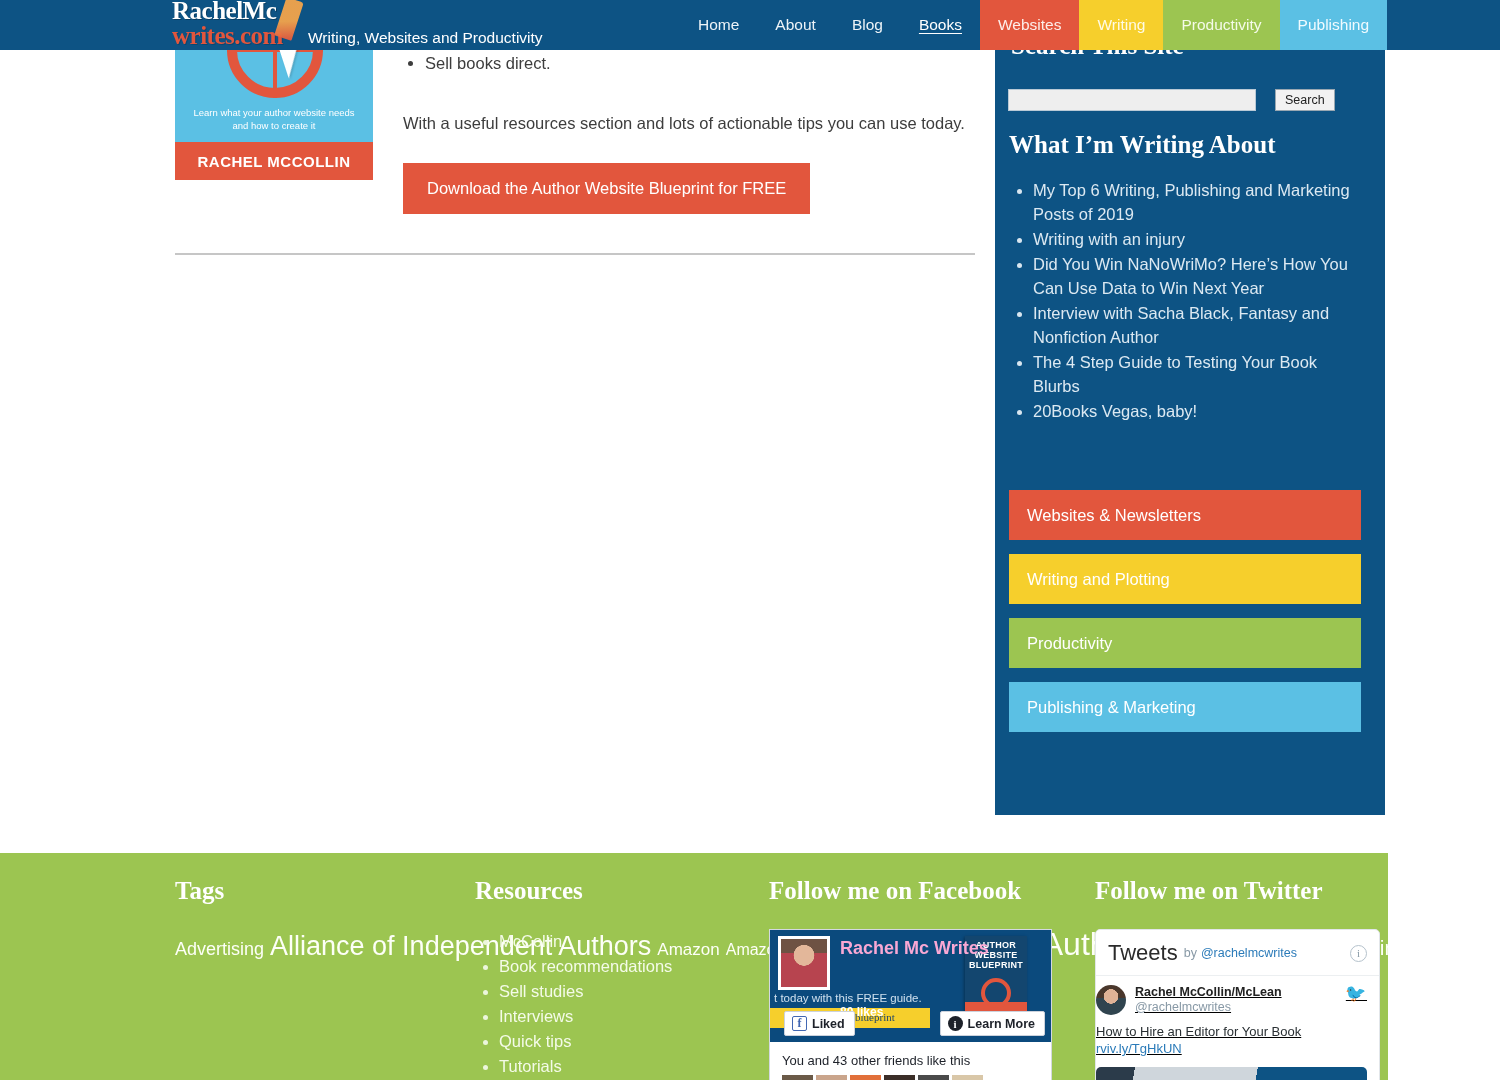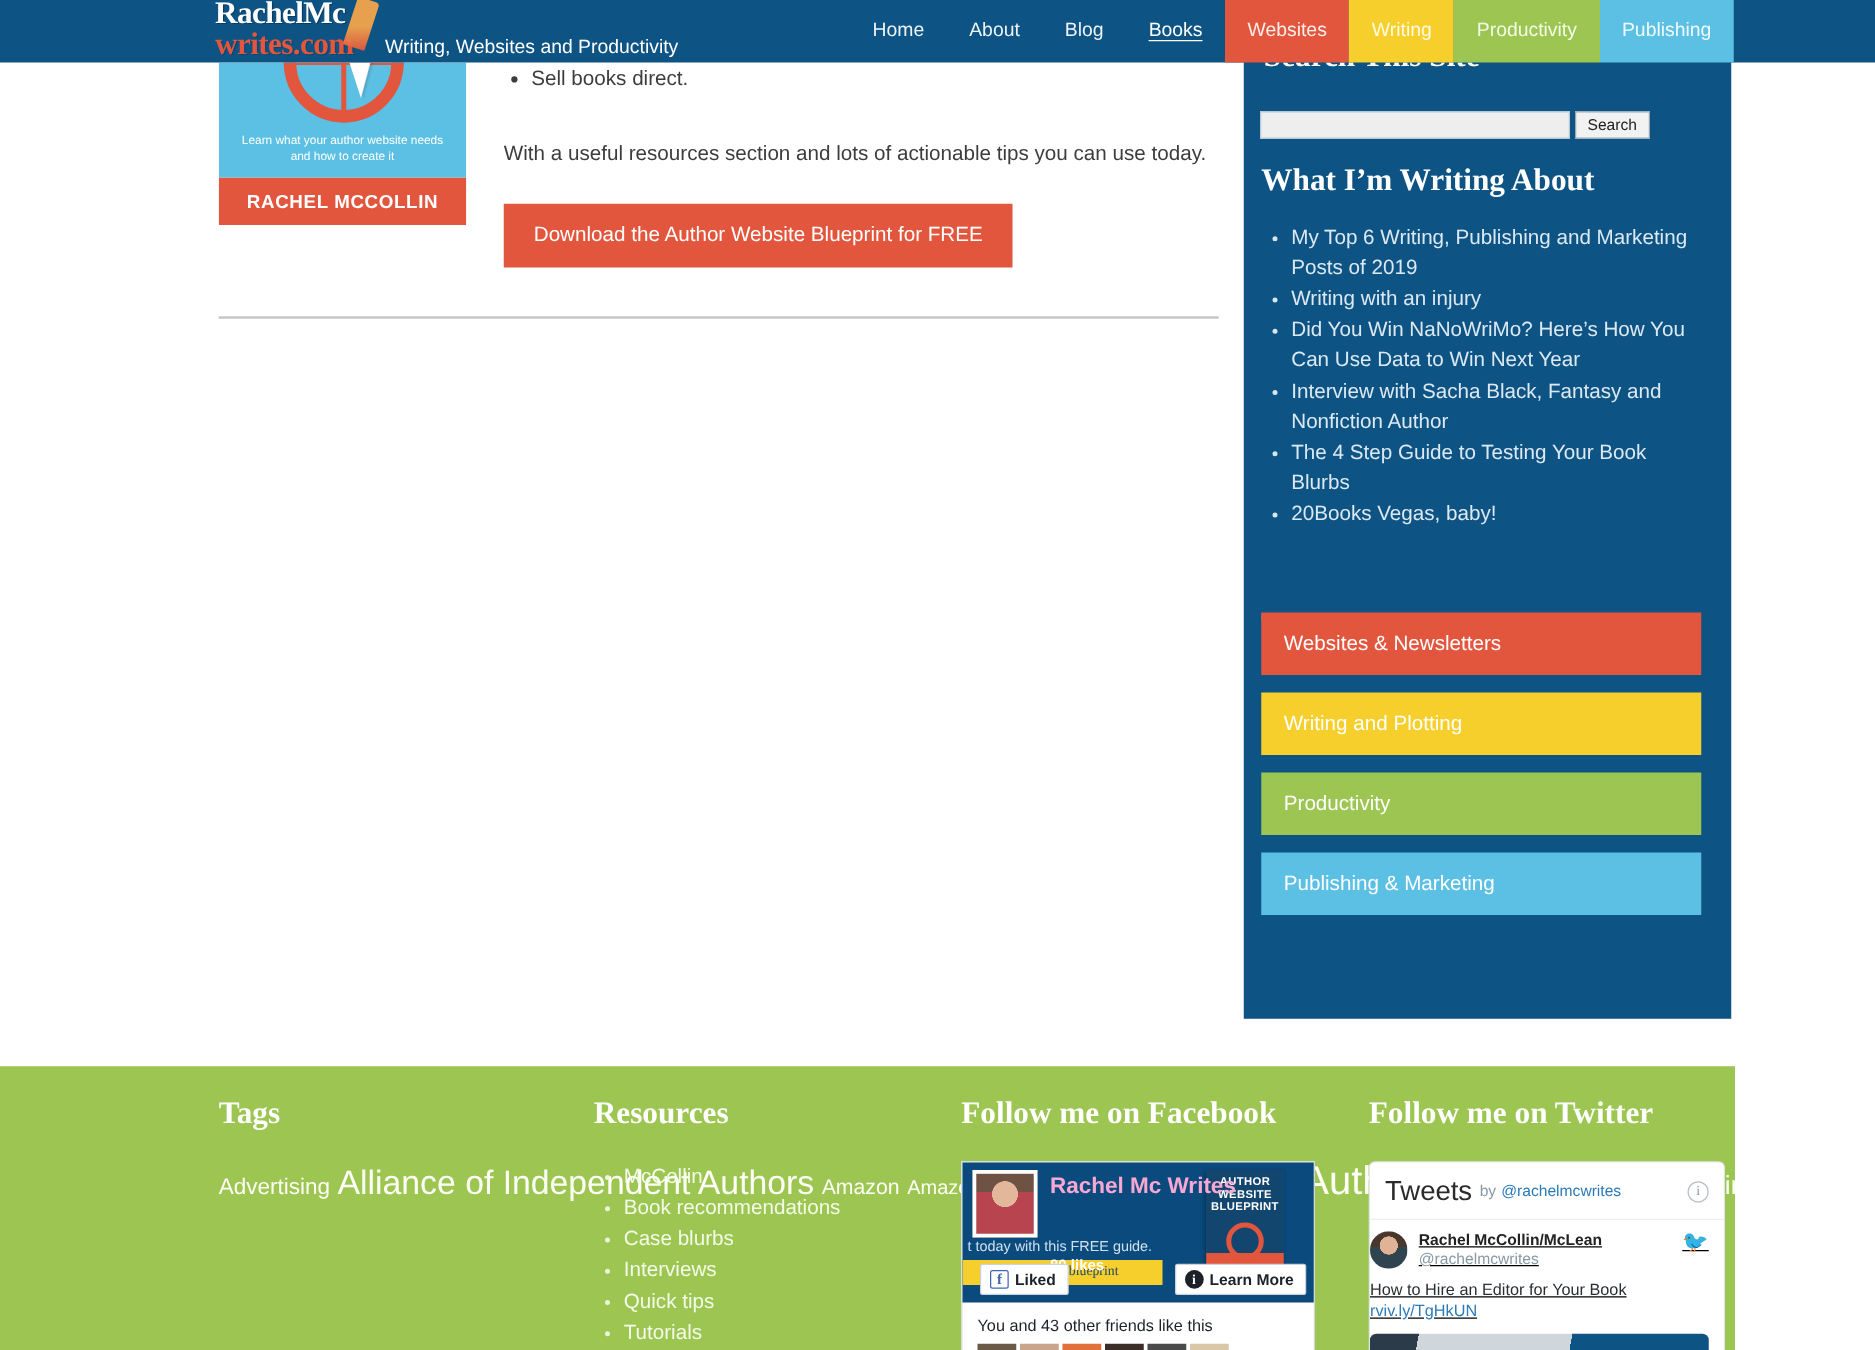--- a/index.html
+++ b/index.html
@@ -145,21 +145,21 @@
   .sb-title-clip {
     position: absolute; left: 16px; top: 38px;
     width: 358px; height: 22px; overflow: hidden;
   }
   .sb-title-clip h2 {
     margin: -6px 0 0 0; font-family: "Liberation Serif", serif;
     font-weight: 700; font-size: 25px; color: #ffffff;
   }
   .search-row {
     position: absolute; left: 13px; top: 89px;
-    display: flex; gap: 4px; align-items: stretch;
+    display: flex; gap: 19px; align-items: stretch;
   }
   .search-input {
     width: 248px; height: 22px;
     background: #eeeeee; border: 1px solid #b9c9d6;
     font-size: 13px; padding: 0 5px; color: #333;
     font-family: "Liberation Sans", sans-serif;
   }
   .search-btn {
     height: 22px; background: #f2f2f2; border: 1px solid #9aa8b2;
     font-size: 12.5px; color: #222; padding: 0 9px; cursor: pointer;
@@ -445,21 +445,21 @@
       <div class="tag-cloud">
         <a class="tag" style="font-size:18px">Advertising</a><a class="tag" style="font-size:27px">Alliance of Independent Authors</a><a class="tag" style="font-size:17px">Amazon</a><a class="tag" style="font-size:16px">Amazon ads</a><a class="tag" style="font-size:30px">Author interview</a><a class="tag" style="font-size:32px">Author websites</a><a class="tag" style="font-size:12px">backups</a><a class="tag" style="font-size:21px">Blogging</a><a class="tag" style="font-size:16px">blurbs</a><a class="tag" style="font-size:15px">Bookbub</a>
       </div>
     </div>
 
     <div class="f-col resources">
       <h3 class="f-heading">Resources</h3>
       <ul class="f-list">
         <li><a class="f-link">McCollin</a></li>
         <li><a class="f-link">Book recommendations</a></li>
-        <li><a class="f-link">Case blurbs</a></li>
+        <li><a class="f-link">Sell studies</a></li>
         <li><a class="f-link">Interviews</a></li>
         <li><a class="f-link">Quick tips</a></li>
         <li><a class="f-link">Tutorials</a></li>
         <li><a class="f-link">Videos</a></li>
       </ul>
 
     </div>
 
     <div class="f-col facebook">
       <h3 class="f-heading">Follow me on Facebook</h3>

